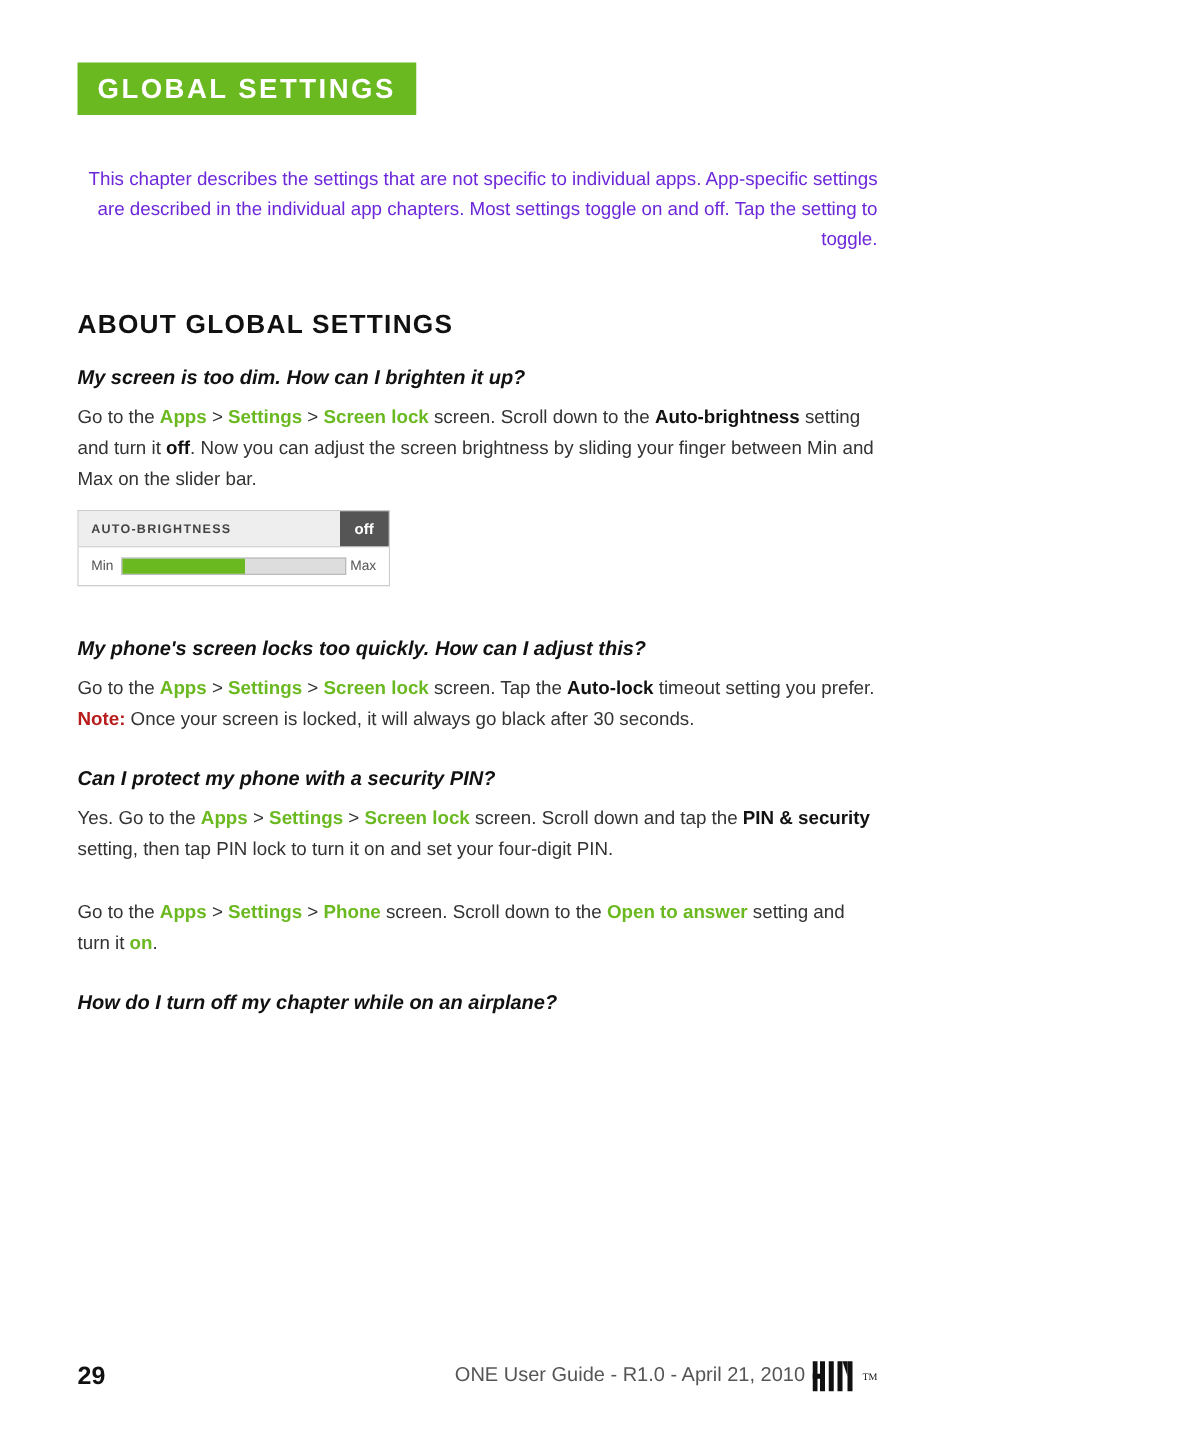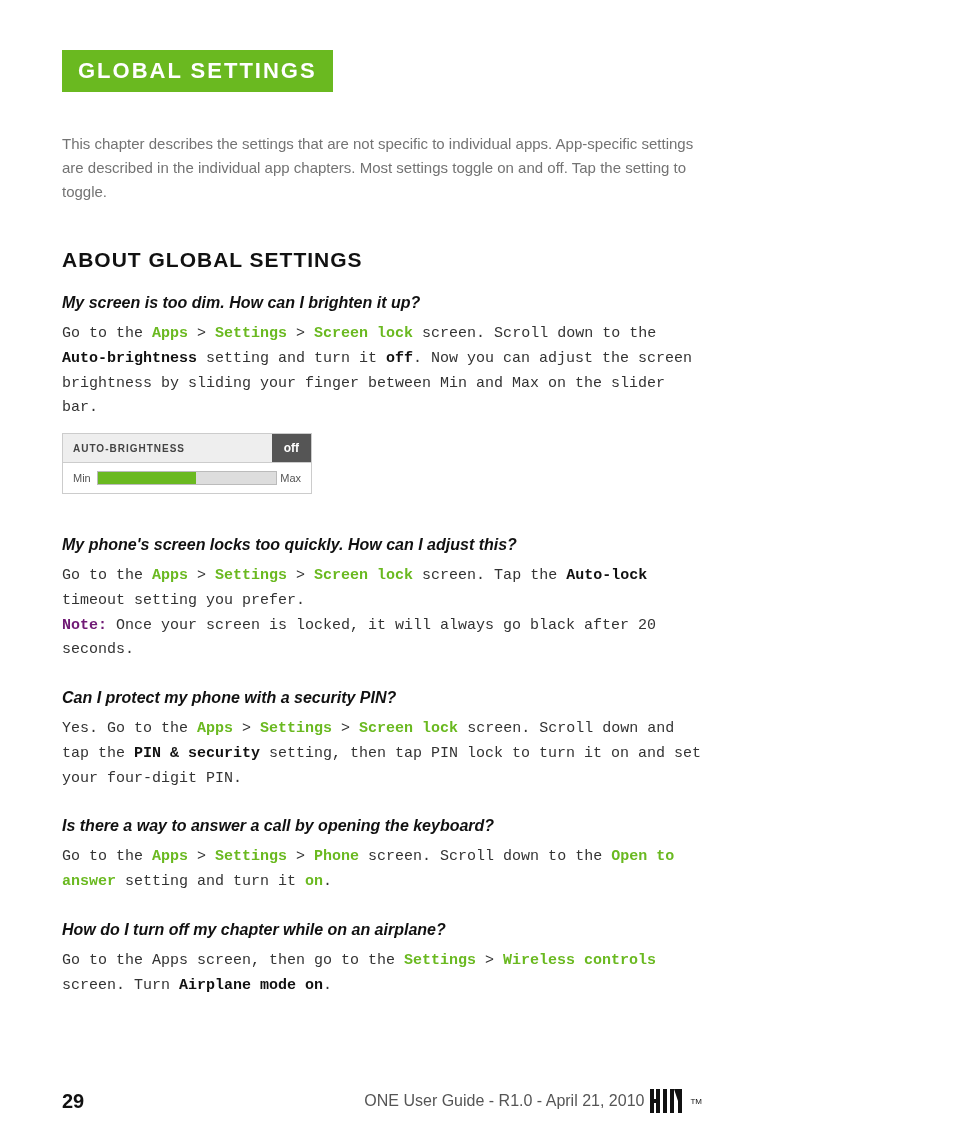--- a/index.html
+++ b/index.html
@@ -42,21 +42,22 @@
       letter-spacing: 2px;
       text-transform: uppercase;
       font-family: Arial, sans-serif;
     }
 
     .intro-text {
       margin-top: 40px;
       margin-bottom: 38px;
       font-size: 15px;
       line-height: 1.6;
-      color: #737373;
+      color: #6d28d9;
+      text-align: right;
     }
 
     .section-title {
       font-size: 21px;
       font-weight: 900;
       letter-spacing: 1px;
       text-transform: uppercase;
       margin-bottom: 22px;
       color: #111;
       margin-top: 44px;
@@ -71,36 +72,35 @@
       font-weight: 700;
       margin-bottom: 10px;
       color: #111;
       font-style: italic;
     }
 
     .subsection-body {
       font-size: 15px;
       line-height: 1.65;
       color: #333;
-      font-family: Liberation Mono, monospace;
     }
 
     .subsection-body .bold-green {
       color: #6ab920;
       font-weight: 700;
     }
 
     .subsection-body .bold-black {
       font-weight: 700;
       color: #111;
     }
 
     .note-bold {
       font-weight: 700;
-      color: #701a75;
+      color: #b91c1c;
     }
 
     .auto-brightness-widget {
       border: 1px solid #cccccc;
       display: inline-block;
       width: 250px;
       margin: 12px 0 16px 0;
       background: #f8f8f8;
     }
 
@@ -189,20 +189,21 @@
     .footer-logo {
       display: flex;
       align-items: center;
       gap: 4px;
     }
 
     .logo-tm {
       font-size: 8px;
       vertical-align: super;
       color: #111;
+      font-family: Liberation Serif, serif;
     }
 
     .footer-right {
       display: flex;
       align-items: center;
       gap: 6px;
     }
   </style>
 </head>
 <body>
@@ -240,44 +241,40 @@
           <span class="ab-max-label">Max</span>
         </div>
       </div>
     </div>
 
     <div class="subsection">
       <h3 class="subsection-title">My phone's screen locks too quickly. How can I adjust this?</h3>
       <div class="subsection-body">
         <span>Go to the </span><span class="bold-green">Apps</span><span> &gt; </span><span class="bold-green">Settings</span><span> &gt; </span><span class="bold-green">Screen lock</span><span> screen. Tap the </span><span class="bold-black">Auto-lock</span><span> timeout setting you prefer.</span>
         <br>
-        <span class="note-bold">Note:</span><span> Once your screen is locked, it will always go black after 20 seconds.</span>
+        <span class="note-bold">Note:</span><span> Once your screen is locked, it will always go black after 30 seconds.</span>
       </div>
     </div>
 
     <div class="subsection">
       <h3 class="subsection-title">Can I protect my phone with a security PIN?</h3>
       <div class="subsection-body">
         <span>Yes. Go to the </span><span class="bold-green">Apps</span><span> &gt; </span><span class="bold-green">Settings</span><span> &gt; </span><span class="bold-green">Screen lock</span><span> screen. Scroll down and tap the </span><span class="bold-black">PIN &amp; security</span><span> setting, then tap PIN lock to turn it on and set your four-digit PIN.</span>
       </div>
     </div>
 
     <div class="subsection">
-      <h3 class="subsection-title">Is there a way to answer a call by opening the keyboard?</h3>
       <div class="subsection-body">
         <span>Go to the </span><span class="bold-green">Apps</span><span> &gt; </span><span class="bold-green">Settings</span><span> &gt; </span><span class="bold-green">Phone</span><span> screen. Scroll down to the </span><span class="bold-green">Open to answer</span><span> setting and turn it </span><span class="bold-green">on</span><span>.</span>
         <br>
       </div>
     </div>
 
     <div class="subsection">
       <h3 class="subsection-title">How do I turn off my chapter while on an airplane?</h3>
-      <div class="subsection-body">
-        <span>Go to the Apps screen, then go to the </span><span class="bold-green">Settings</span><span> &gt; </span><span class="bold-green">Wireless controls</span><span> screen. Turn </span><span class="bold-black">Airplane mode on</span><span>.</span>
-      </div>
     </div>
 
   </div>
 
   <div class="page-footer">
     <span class="footer-page-num">29</span>
     <div class="footer-right">
       <span class="footer-guide-text">ONE User Guide - R1.0 - April 21, 2010</span>
       <div class="footer-logo">
         <svg width="36" height="28" viewBox="0 0 36 28">

